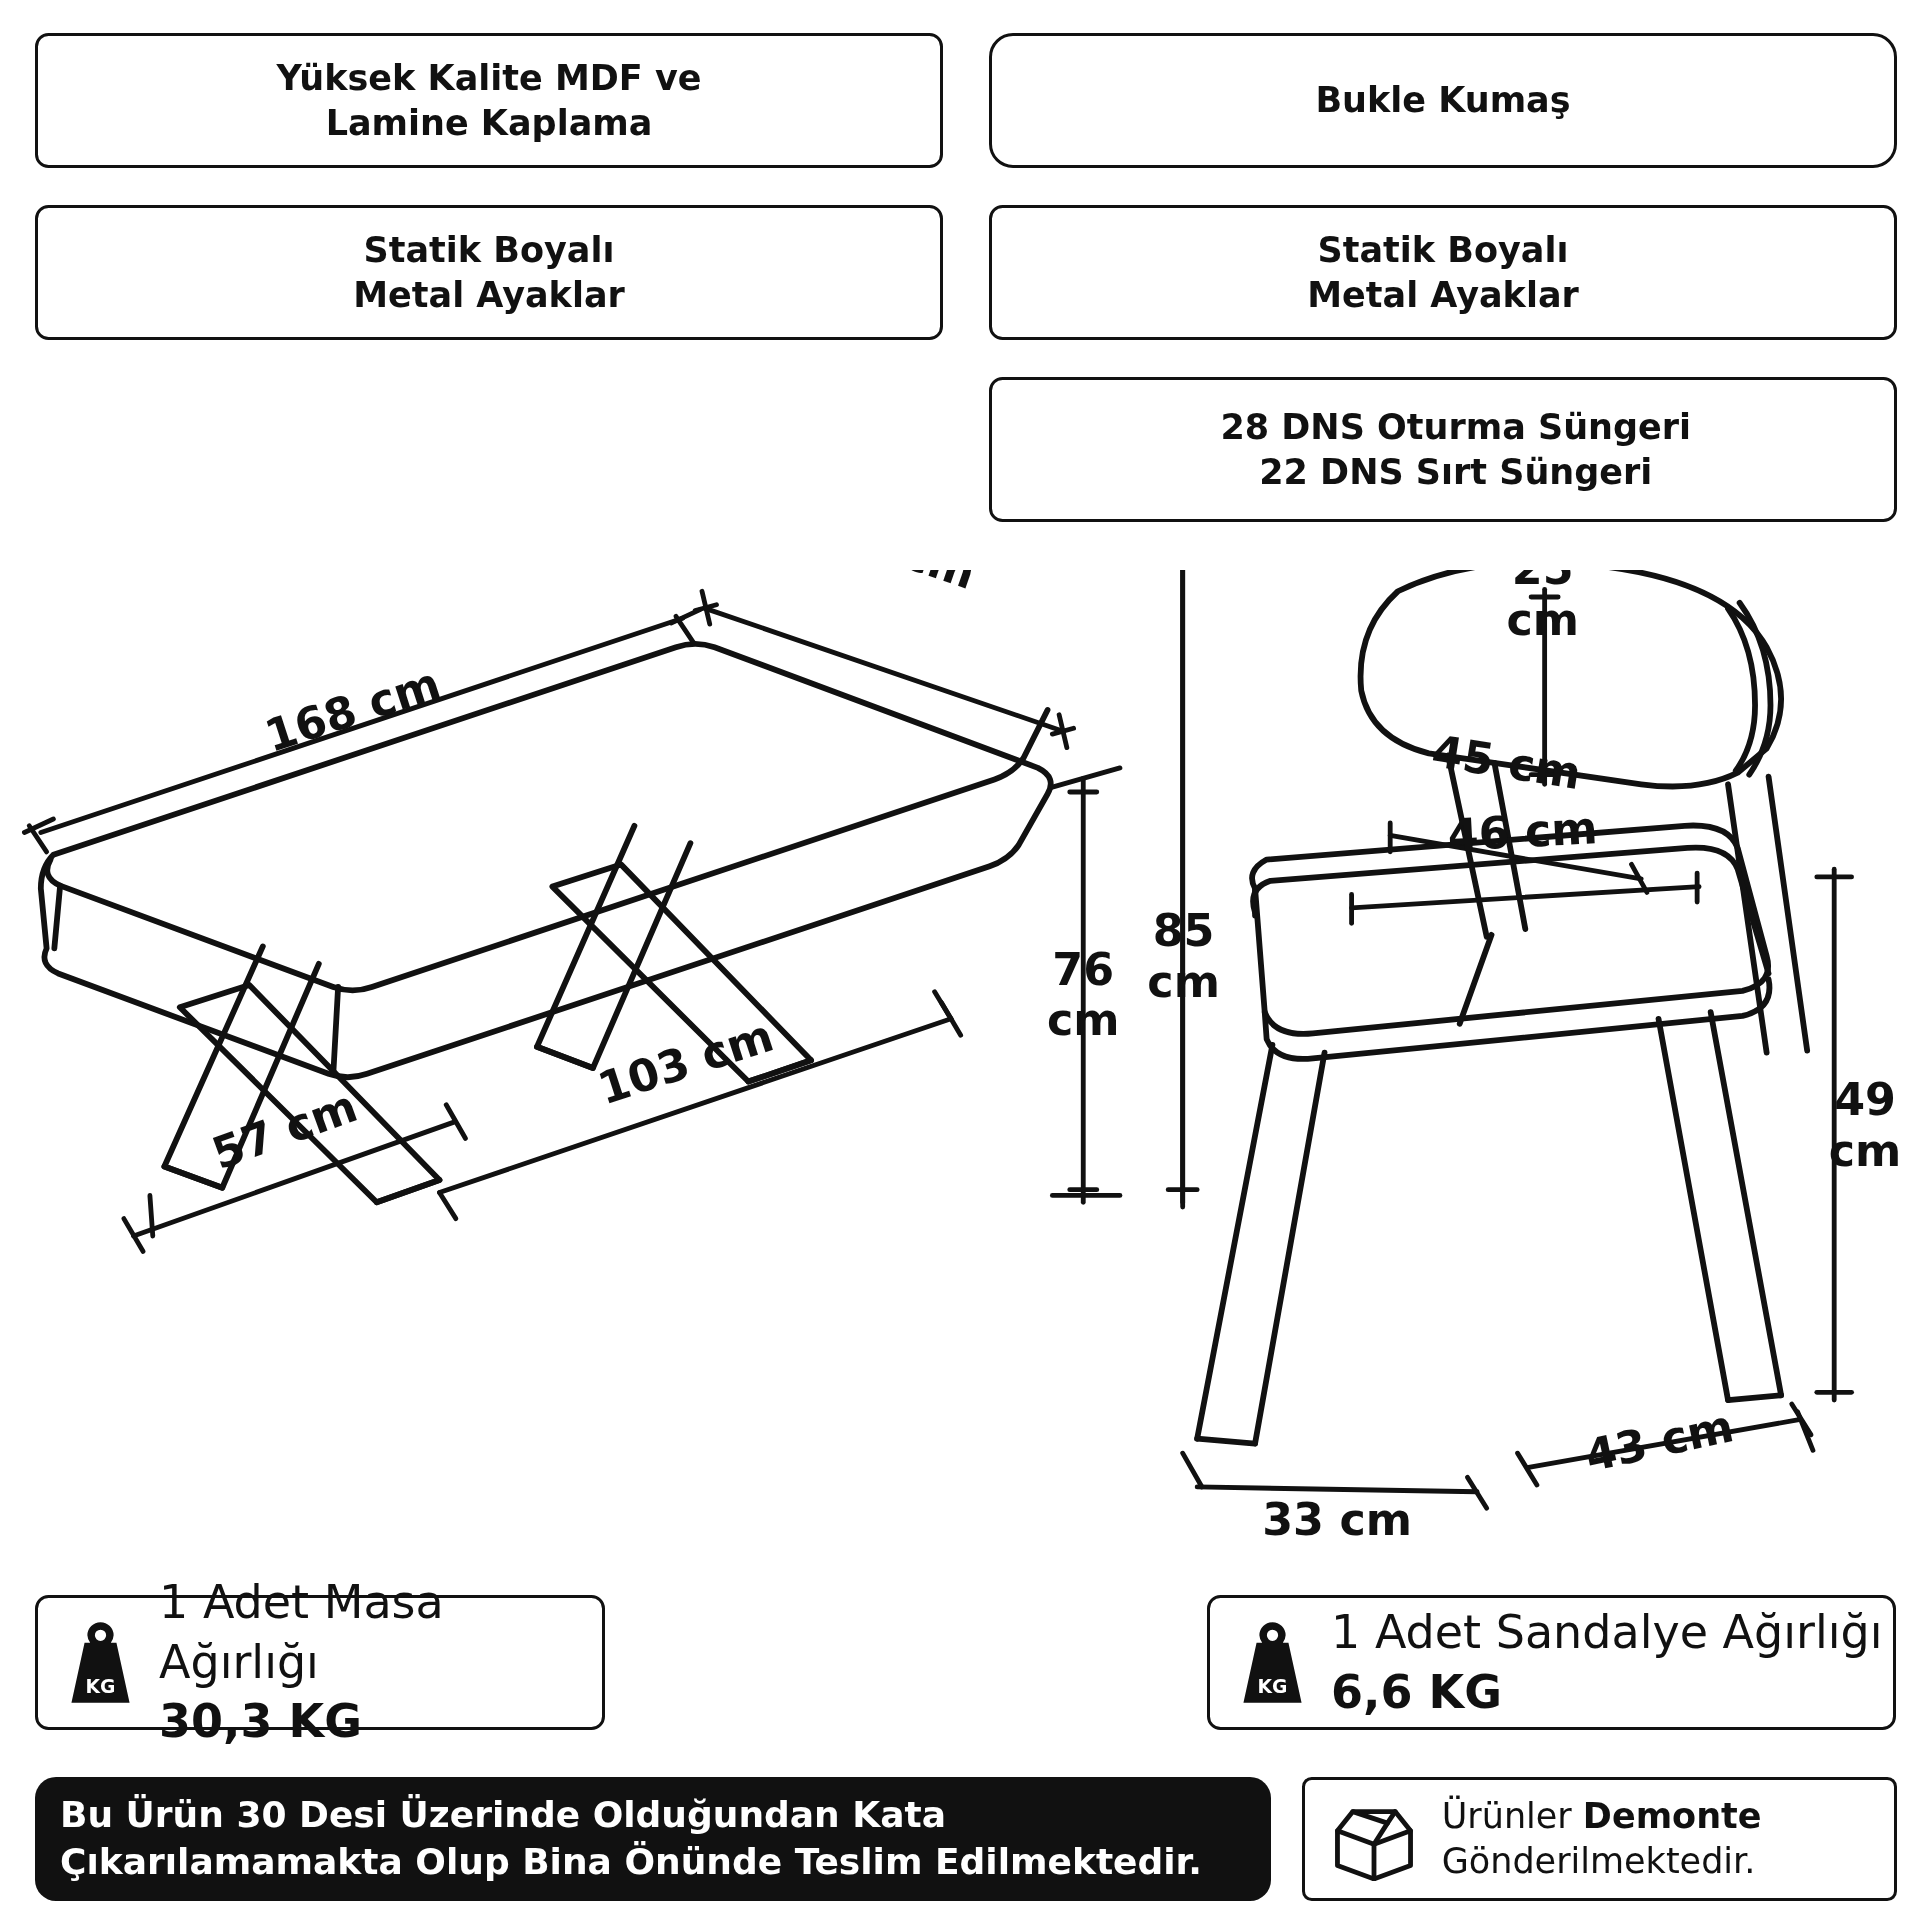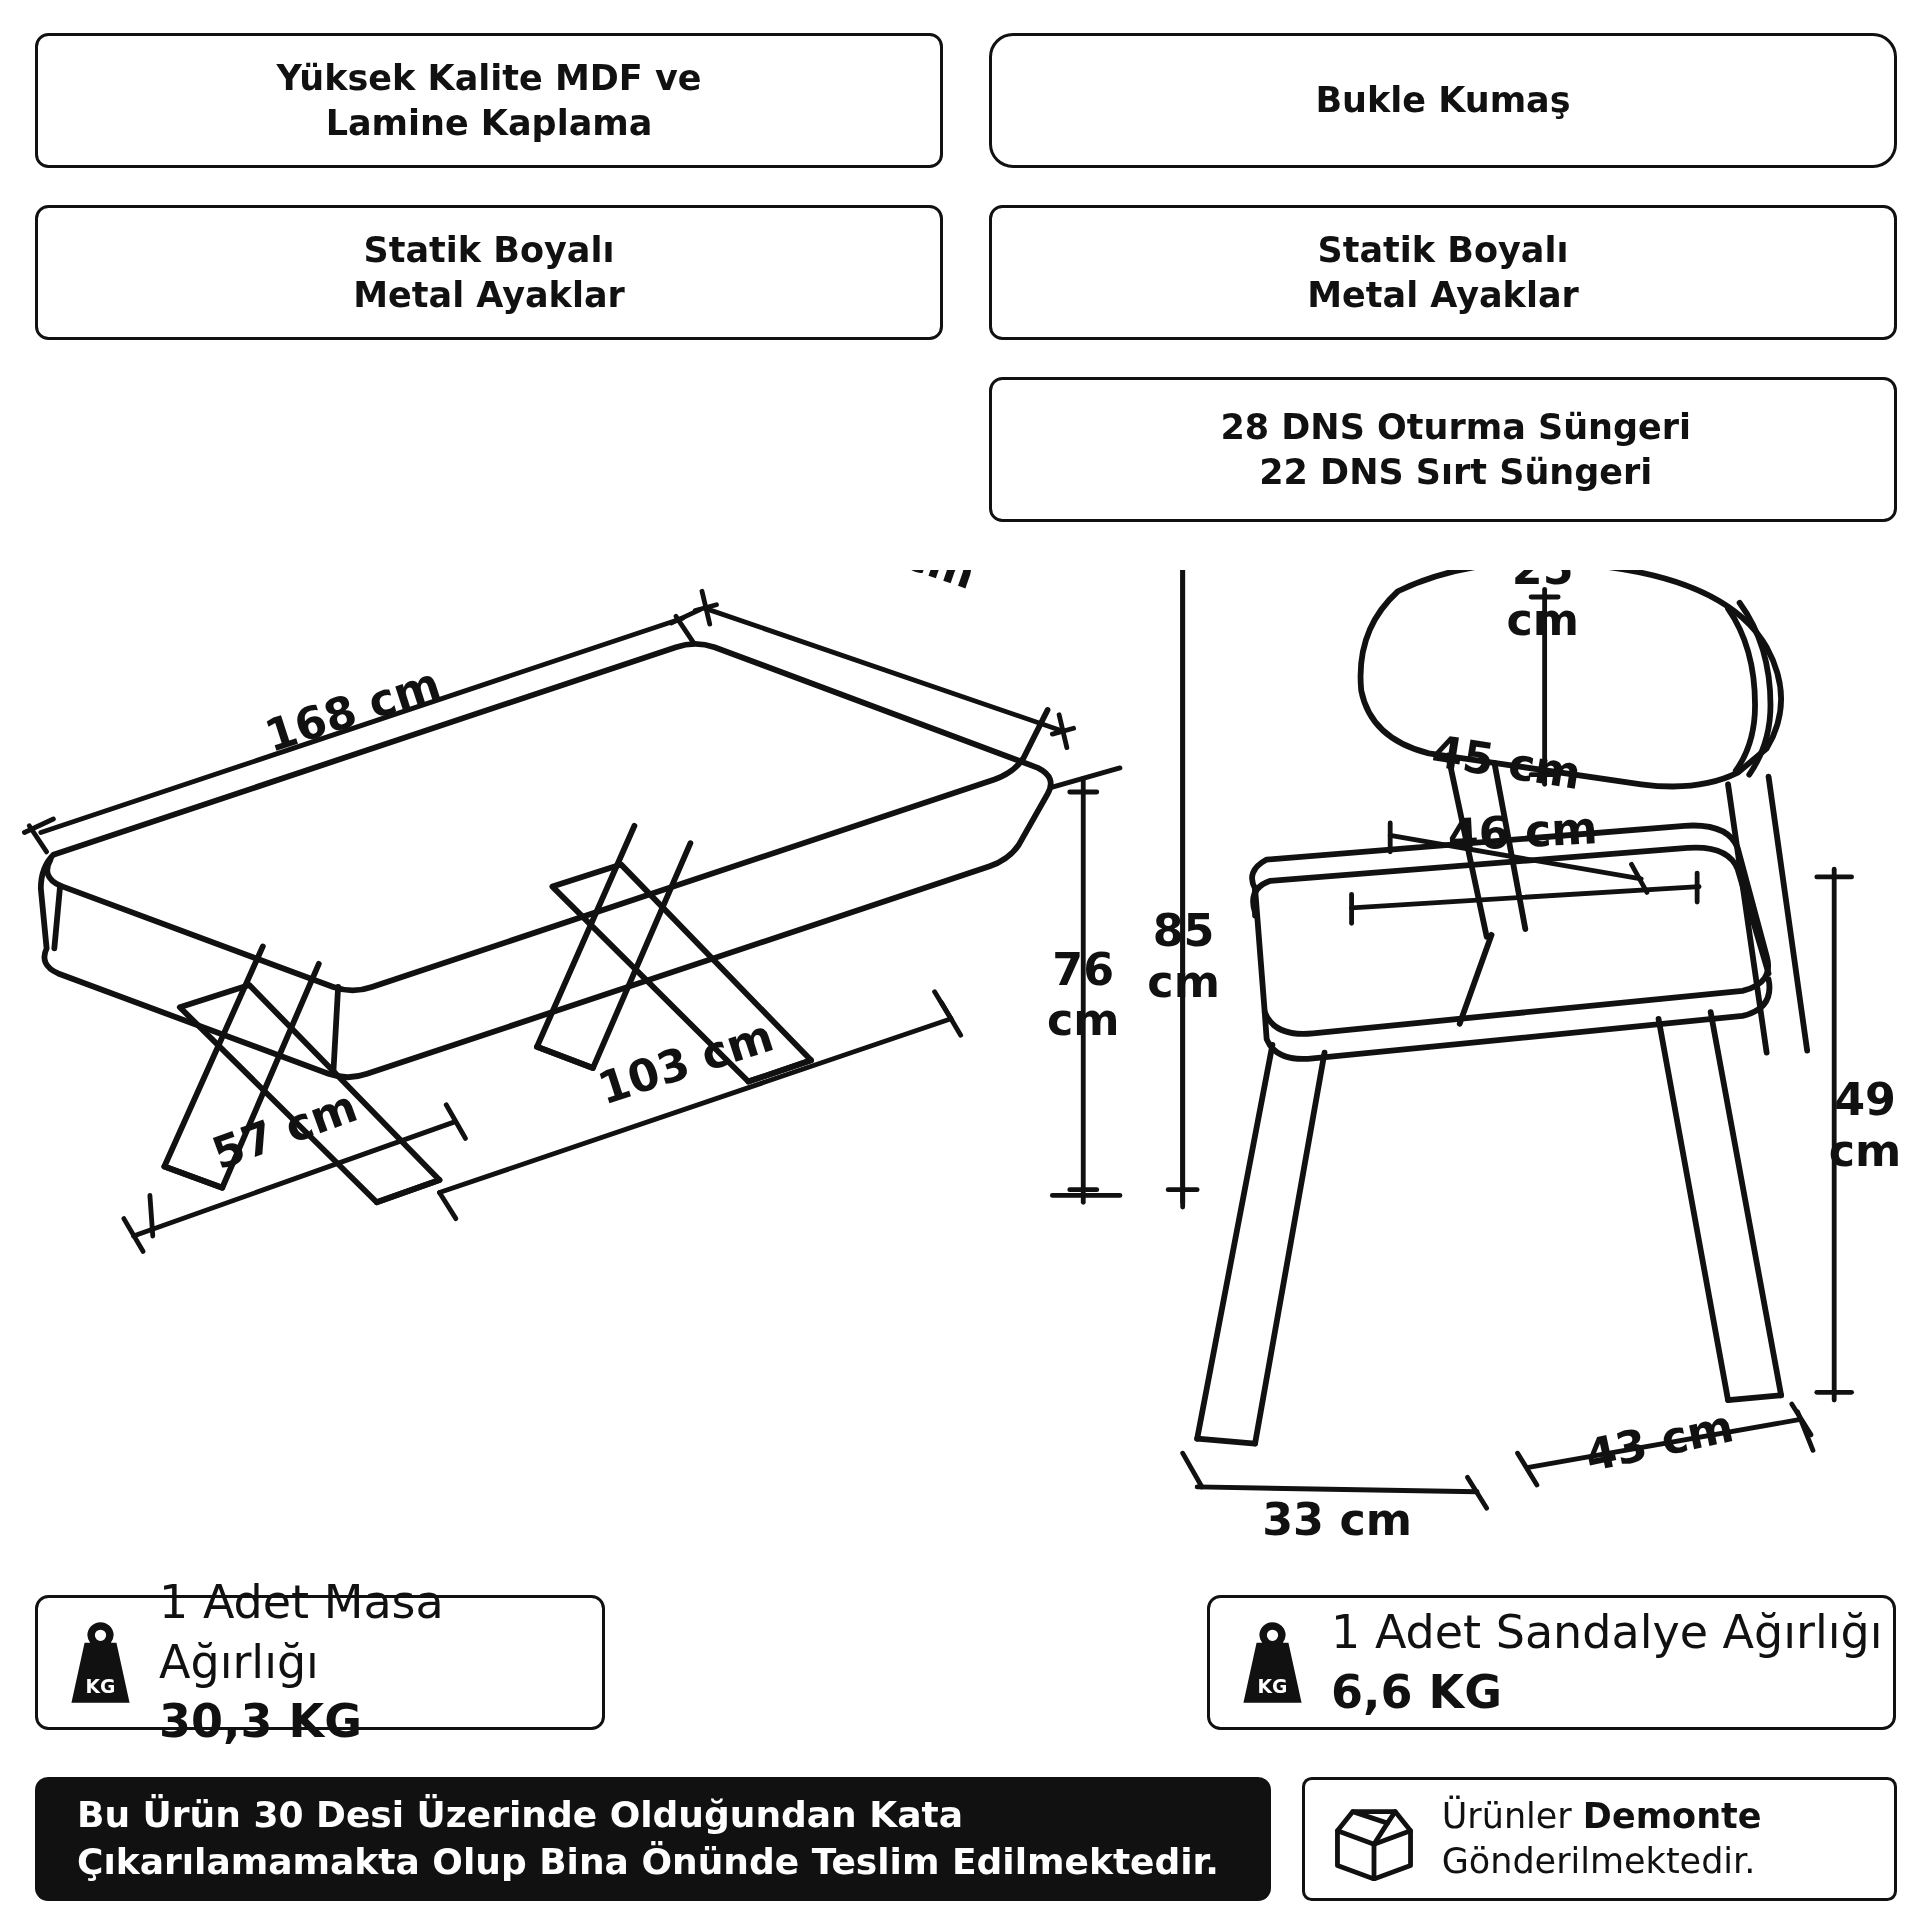--- a/index.html
+++ b/index.html
@@ -80,25 +80,25 @@
 
   
   #banner-desi {
     position: absolute;
     left: 35px;
     top: 1777px;
     width: 1236px;
     height: 124px;
     background: #111111;
     color: #ffffff;
-    border-radius: 13px;
+    border-radius: 21px;
     box-sizing: border-box;
     display: flex;
     align-items: center;
-    padding-left: 42px;
+    padding-left: 25px;
     font-size: 36px;
     line-height: 1.3;
     font-weight: bold;
   }
   #banner-desi .reg { font-weight: bold; }
 
   #banner-demonte {
     position: absolute;
     left: 1302px;
     top: 1777px;

